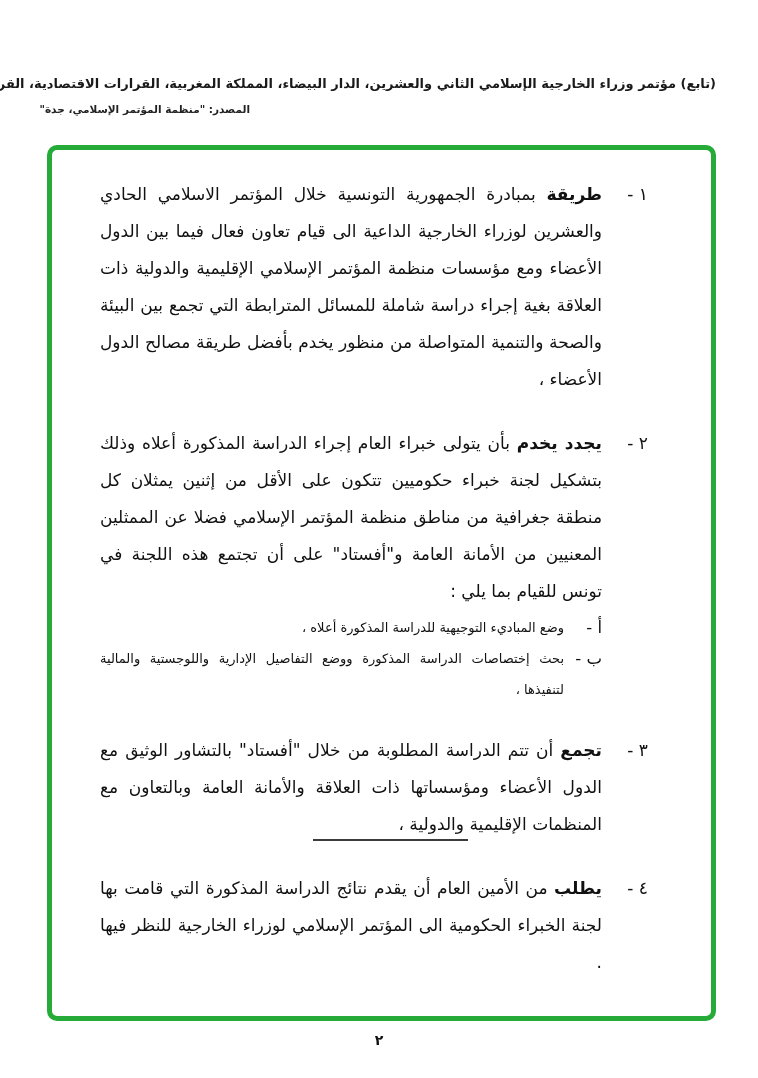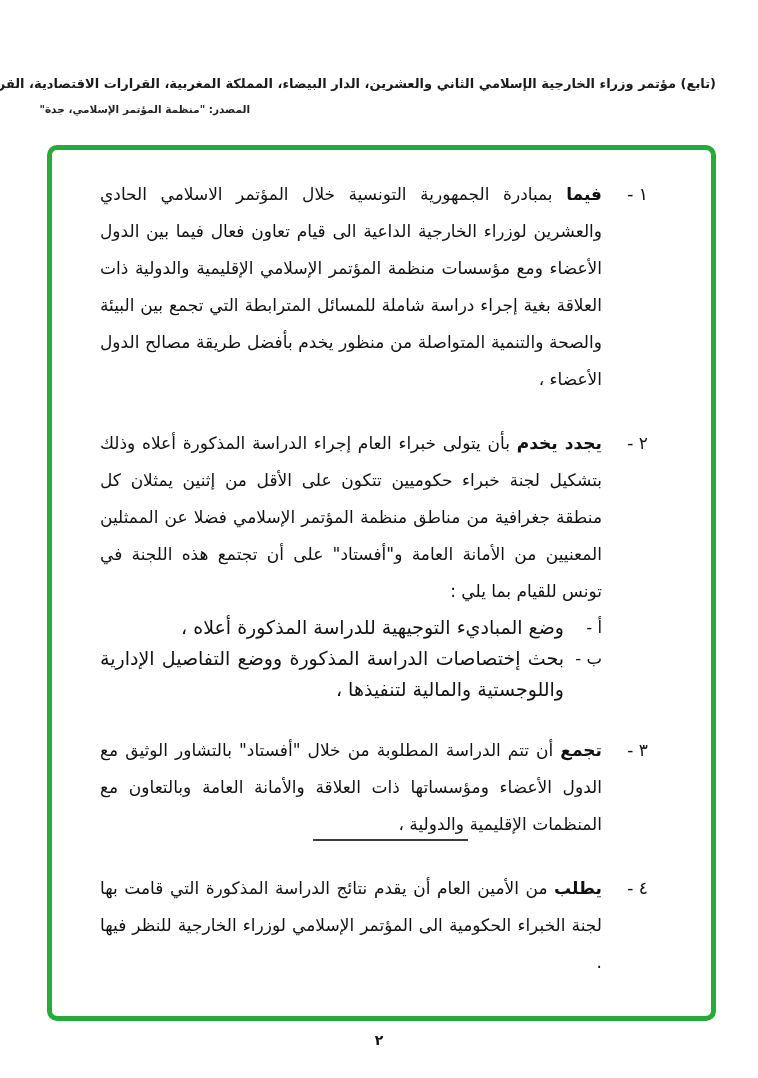--- a/index.html
+++ b/index.html
@@ -35,21 +35,21 @@
     flex:none;width:46px;font-size:17px;line-height:37px;
     text-align:right;white-space:nowrap;
   }
   .item-body{
     flex:1;font-size:17px;line-height:37px;text-align:justify;
   }
   .lead{font-weight:bold;}
   .subitems{margin-top:2px;}
   .sub{display:flex;line-height:31px;}
   .sub-marker{flex:none;width:38px;font-size:16.5px;white-space:nowrap;}
-  .sub-body{flex:1;font-size:19px;text-align:justify;}
+  .sub-body{flex:1;font-size:13px;text-align:justify;}
   .item:nth-child(4){margin-top:6px;}
 
   .divider{
     position:absolute;left:313px;top:839px;width:155px;height:0;
     border-top:2px solid #3c3c3c;
   }
 
   .page-num{
     position:absolute;top:1032px;left:0;width:758px;
     text-align:center;font-size:14px;font-weight:bold;color:#111;
@@ -63,21 +63,21 @@
   <div class="hdr1">(تابع) مؤتمر وزراء الخارجية الإسلامي الثاني والعشرين، الدار البيضاء، المملكة المغربية، القرارات الاقتصادية، القرار الرقم ٢٥/٢٢- أق</div>
   <div class="hdr2">المصدر:  "منظمة المؤتمر الإسلامي، جدة"</div>
 
   <div class="frame"></div>
 
   <div class="content">
 
     <div class="item">
       <div class="item-marker">١ -</div>
       <div class="item-body">
-        <span class="lead">فيما</span>
+        <span class="lead">طريقة</span>
         <span>بمبادرة الجمهورية التونسية خلال المؤتمر الاسلامي الحادي والعشرين لوزراء الخارجية الداعية الى قيام تعاون فعال فيما بين الدول الأعضاء ومع مؤسسات منظمة المؤتمر الإسلامي الإقليمية والدولية ذات العلاقة بغية إجراء دراسة شاملة للمسائل المترابطة التي تجمع بين البيئة والصحة والتنمية المتواصلة من منظور يخدم بأفضل طريقة مصالح الدول الأعضاء ،</span>
       </div>
     </div>
 
     <div class="item">
       <div class="item-marker">٢ -</div>
       <div class="item-body">
         <span class="lead">يجدد يخدم</span>
         <span>بأن يتولى خبراء العام إجراء الدراسة المذكورة أعلاه وذلك بتشكيل لجنة خبراء حكوميين تتكون على الأقل من إثنين يمثلان كل منطقة جغرافية من مناطق منظمة المؤتمر الإسلامي فضلا عن الممثلين المعنيين من الأمانة العامة و"أفستاد" على أن تجتمع هذه اللجنة في تونس للقيام بما يلي :</span>
         <div class="subitems">

